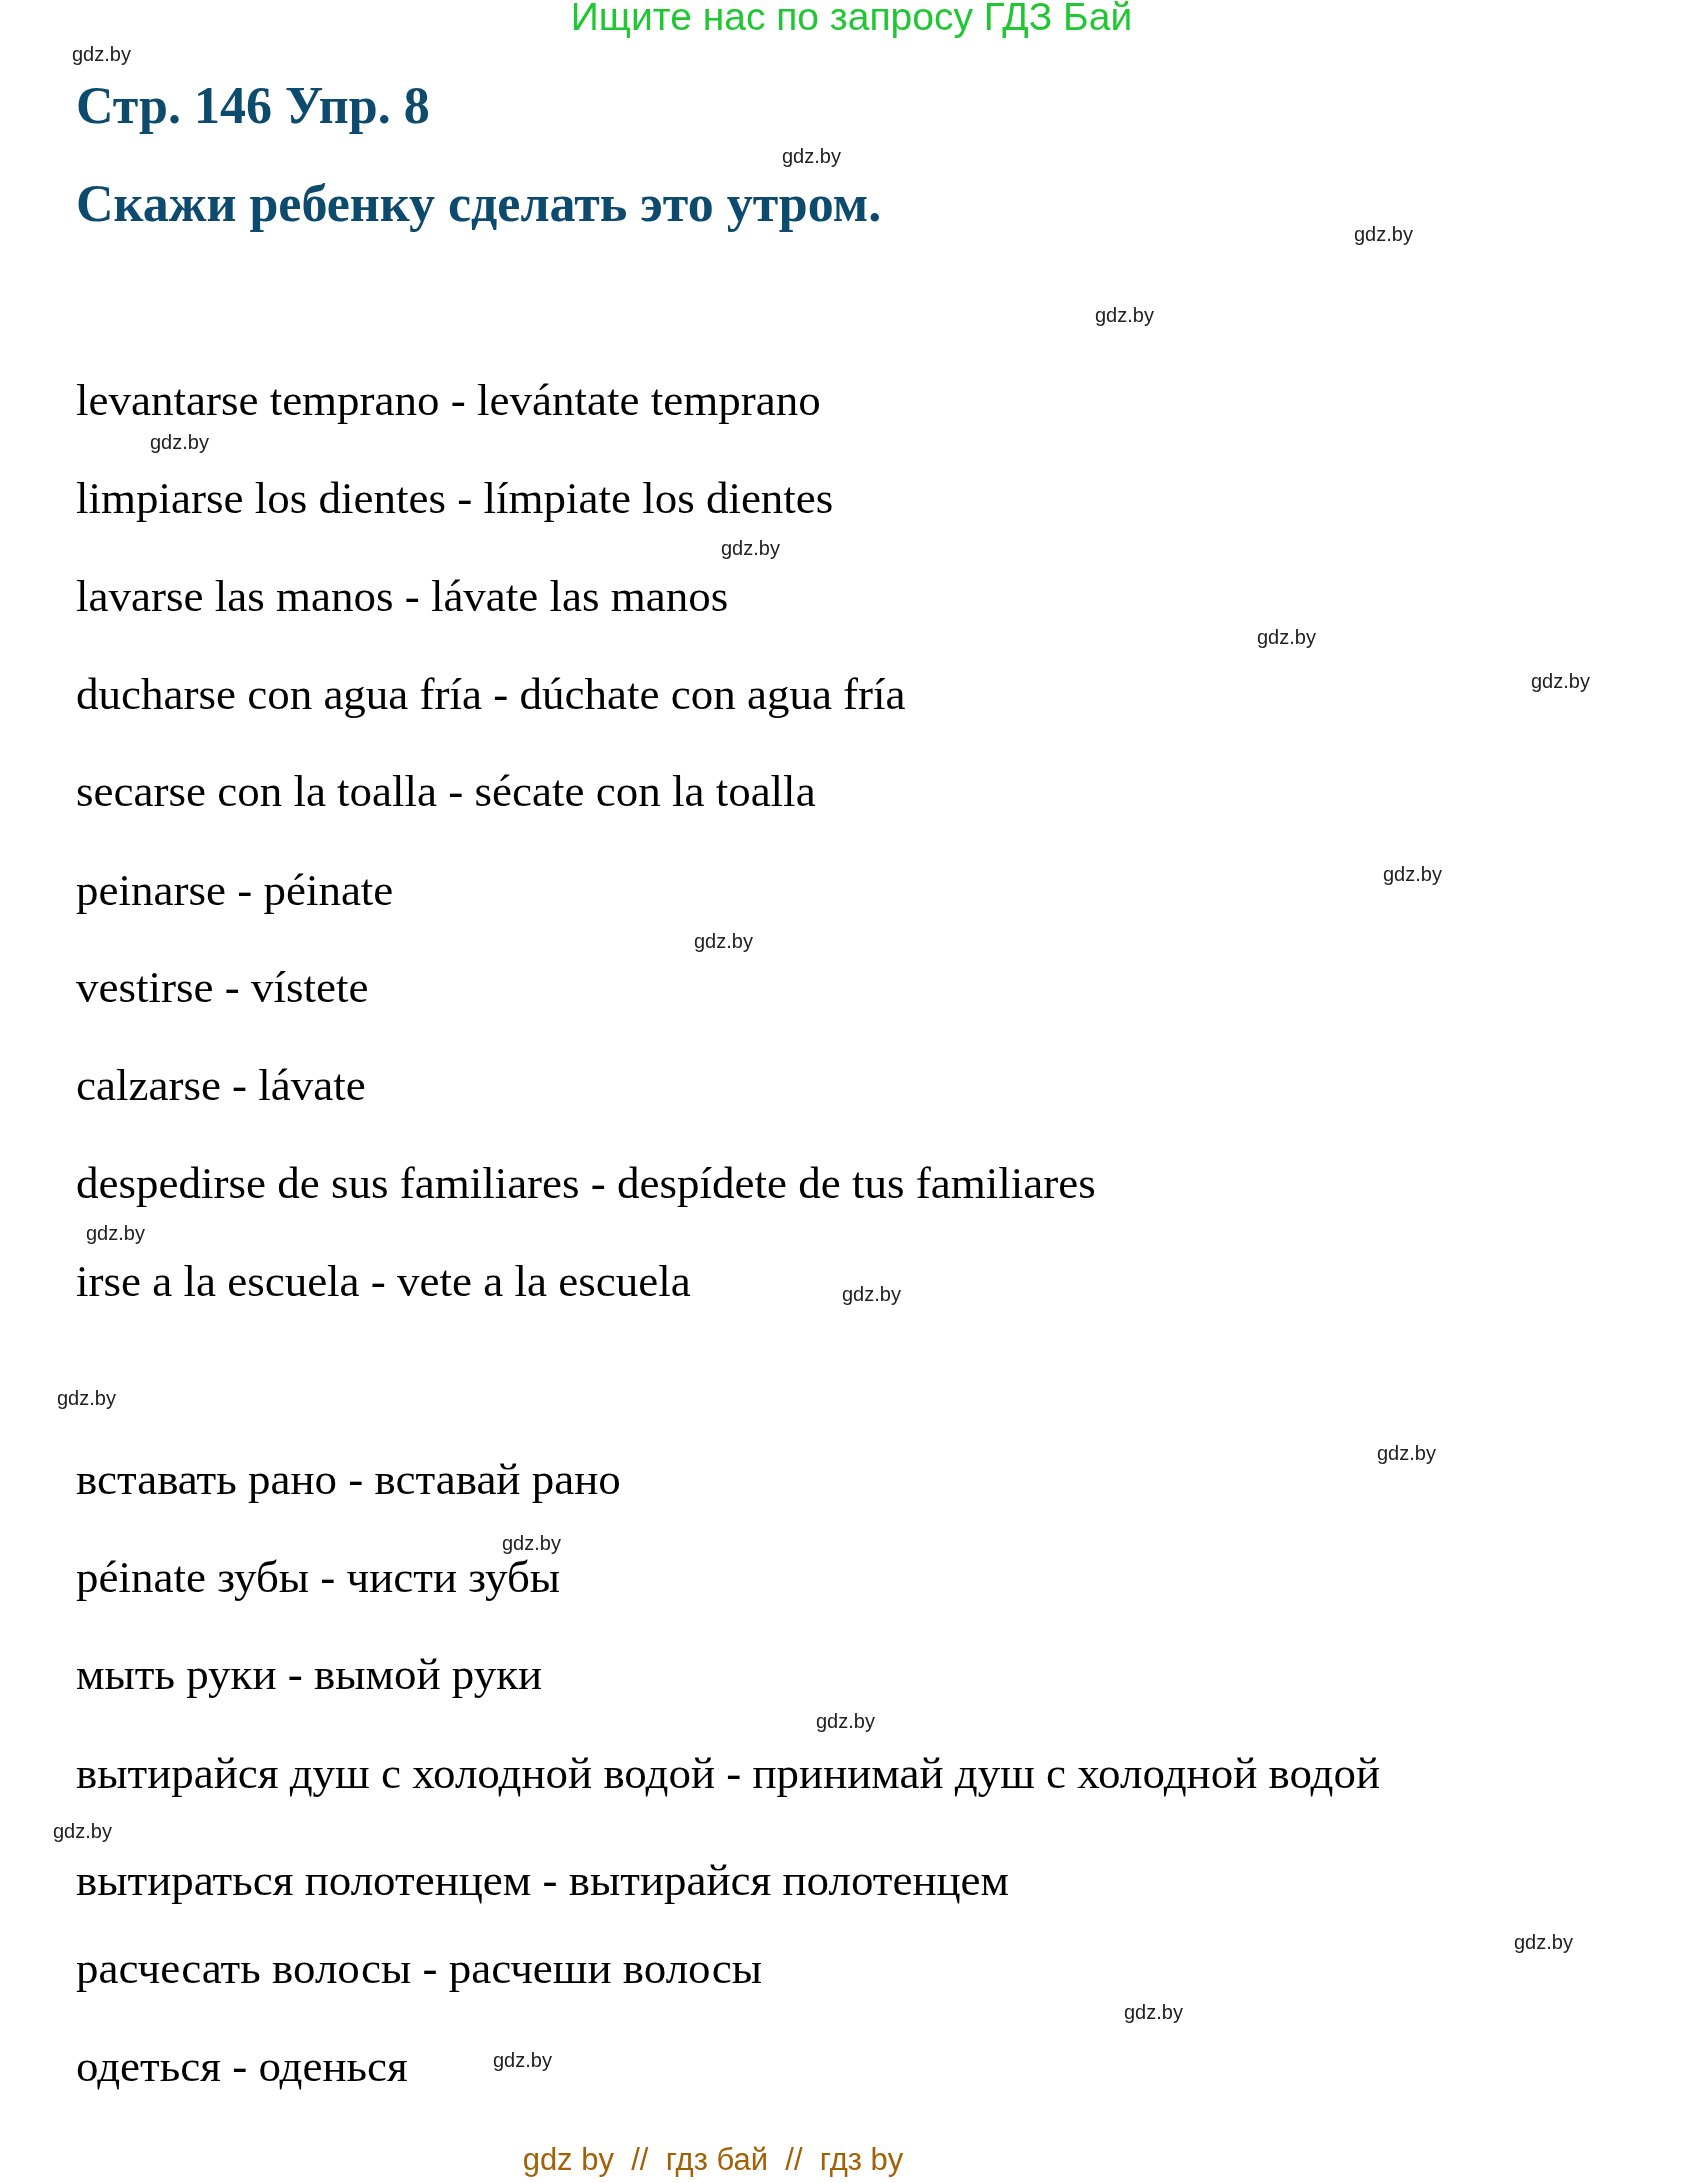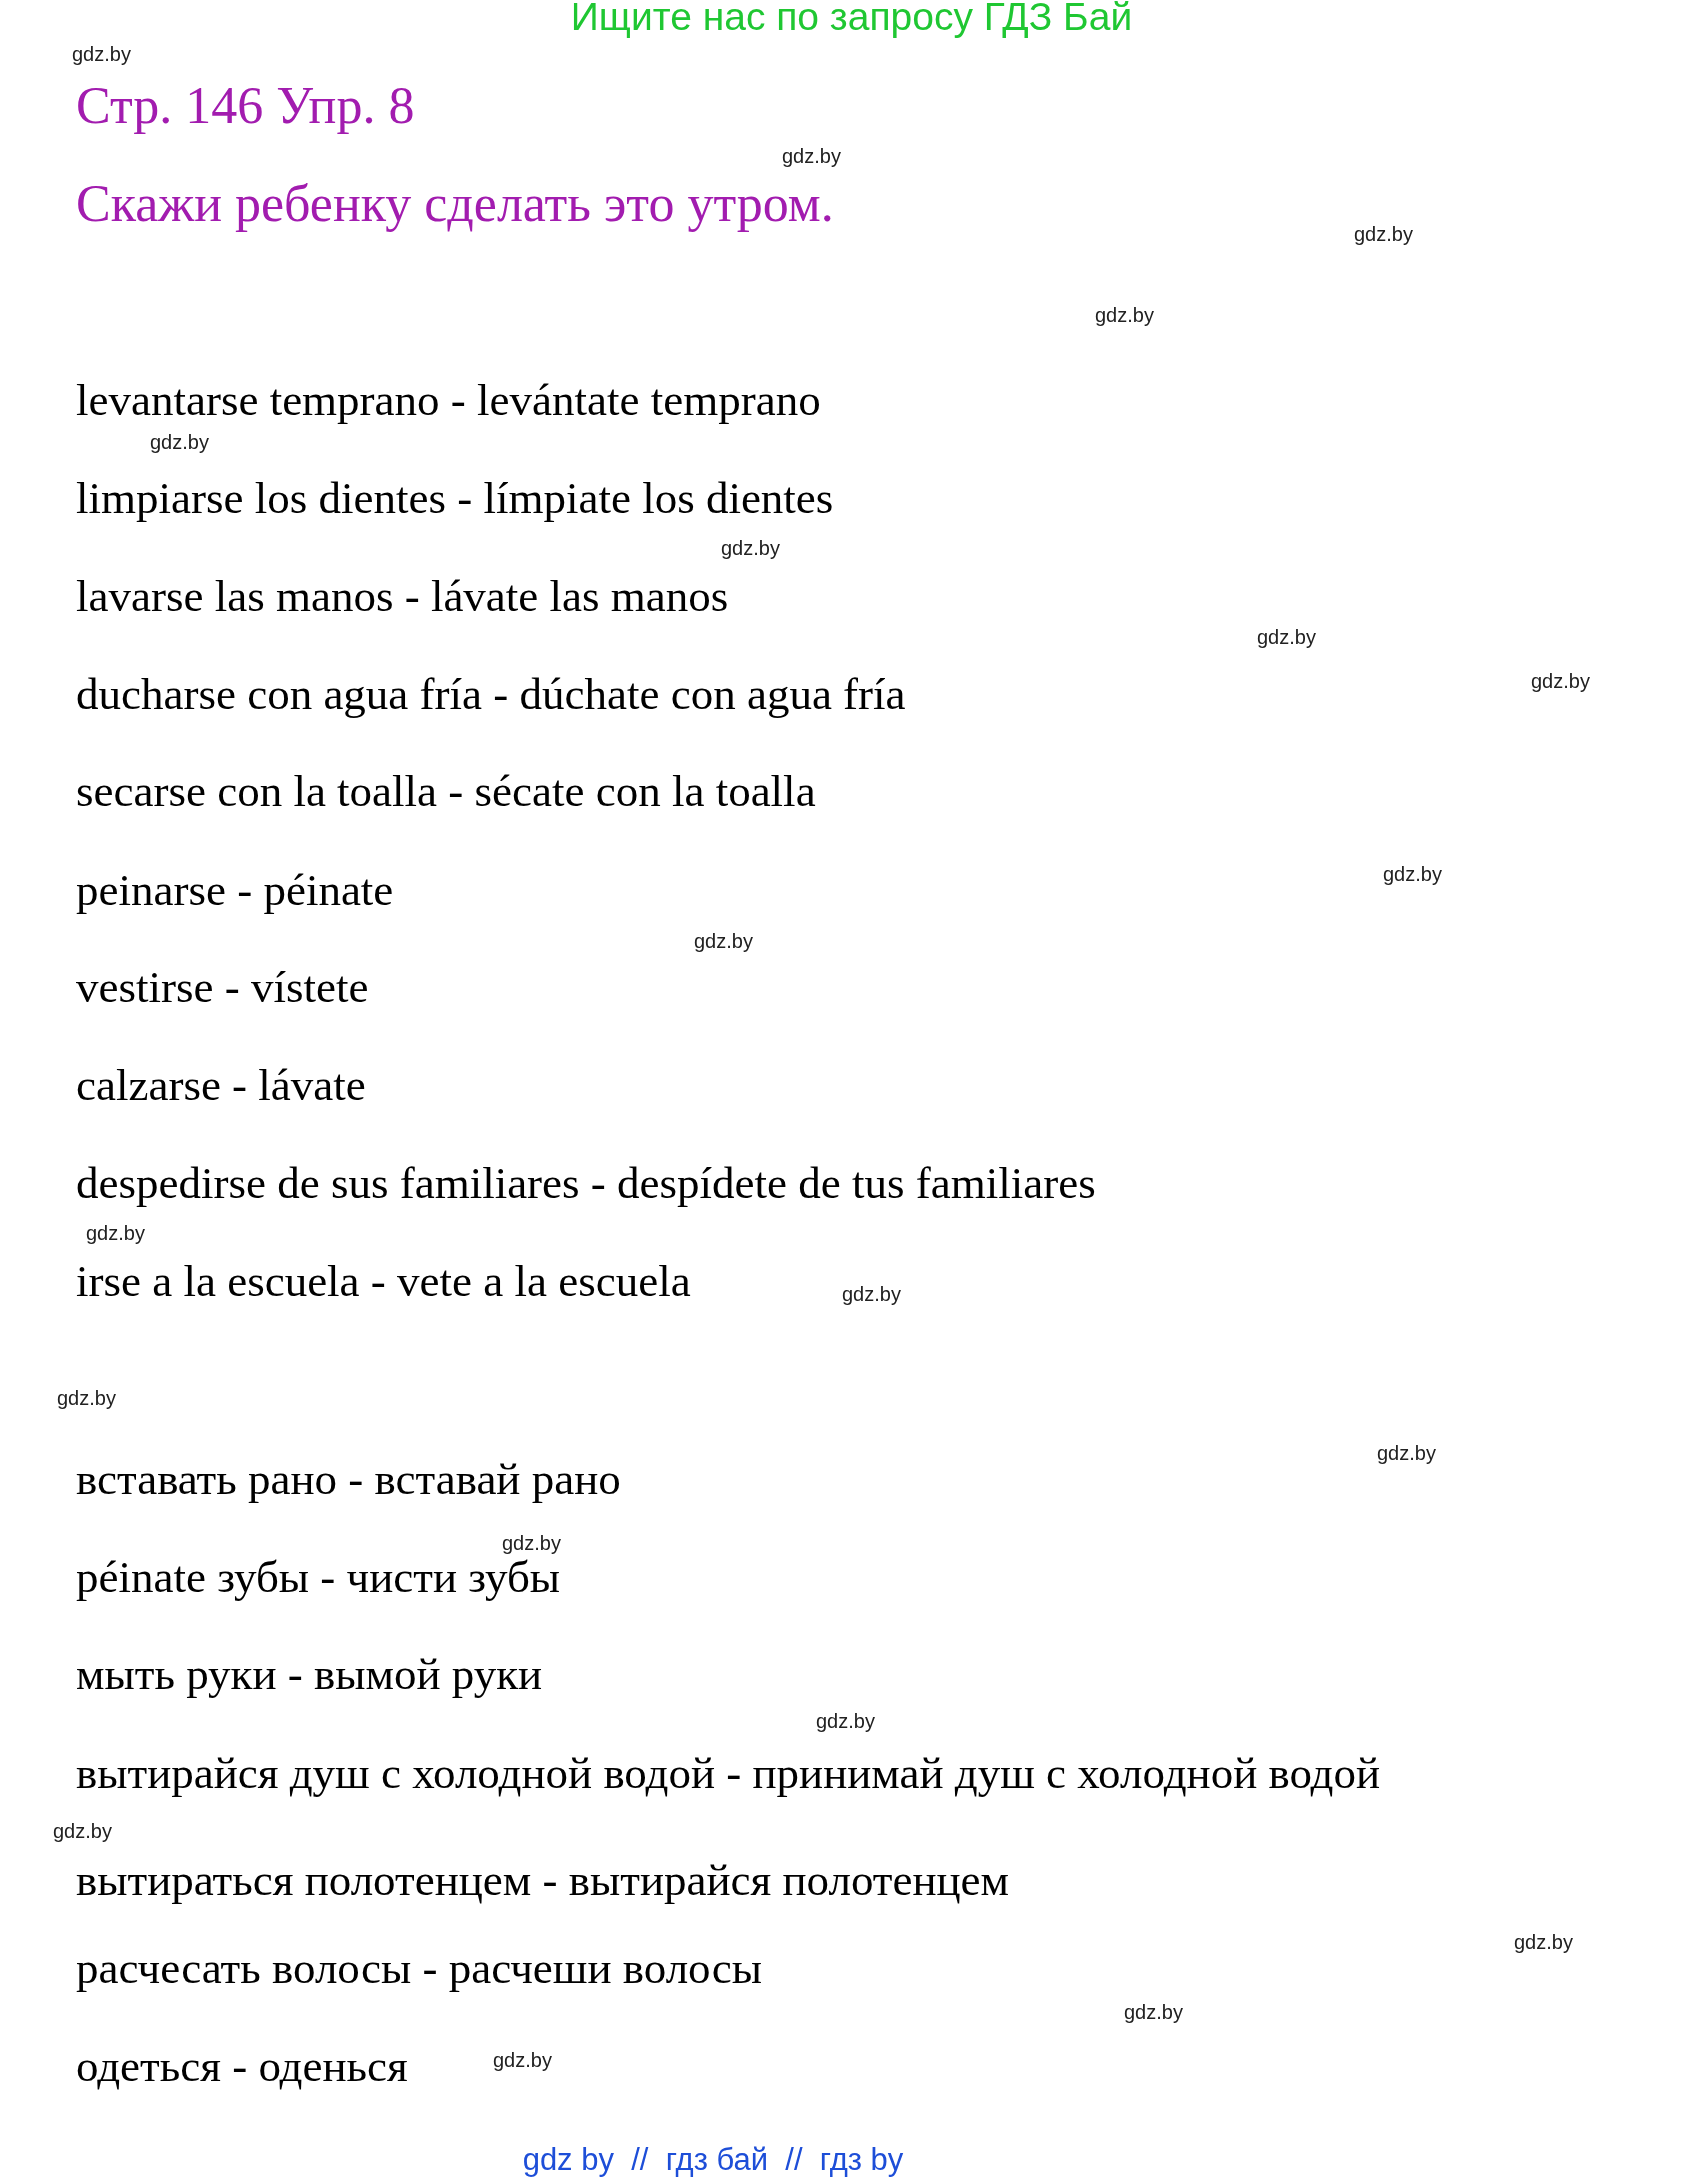--- a/index.html
+++ b/index.html
@@ -1,21 +1,21 @@
 <!DOCTYPE html>
 <html style="font-size:15px"><head>
 <meta charset="utf-8">
 <style>
   html,body{margin:0;padding:0;background:#fff;}
   body{width:1703px;height:2183px;position:relative;overflow:hidden;}
   .banner{position:absolute;top:0;left:0;width:1703px;text-align:center;color:#1fc732;font-family:"Liberation Sans",sans-serif;font-size:39px;line-height:33px;}
   .wm{position:absolute;font-family:"Liberation Sans",sans-serif;font-size:20px;color:#222;line-height:30px;}
-  .title{position:absolute;left:76px;font-family:"Liberation Serif",serif;font-weight:normal;font-size:52px;color:#a21caf;white-space:nowrap;}
+  .title{position:absolute;left:76px;font-family:"Liberation Serif",serif;font-weight:bold;font-size:52px;color:#0c4a6e;white-space:nowrap;}
   .line{position:absolute;left:76px;font-family:"Liberation Serif",serif;font-size:45px;color:#000;white-space:nowrap;line-height:56px;}
-  .footer{position:absolute;top:2141px;left:0;width:1426px;text-align:center;color:#1d4ed8;font-family:"Liberation Sans",sans-serif;font-size:31px;line-height:37px;}
+  .footer{position:absolute;top:2141px;left:0;width:1426px;text-align:center;color:#a16207;font-family:"Liberation Sans",sans-serif;font-size:31px;line-height:37px;}
 </style>
 </head>
 <body>
 
 <div class="banner">Ищите нас по запросу ГДЗ Бай</div>
 
 <div class="wm" style="left:72px;top:39px">gdz.by</div>
 <div class="title" style="top:76px">Стр. 146 Упр. 8</div>
 <div class="wm" style="left:782px;top:141px">gdz.by</div>
 <div class="title" style="top:174px">Скажи ребенку сделать это утром.</div>

